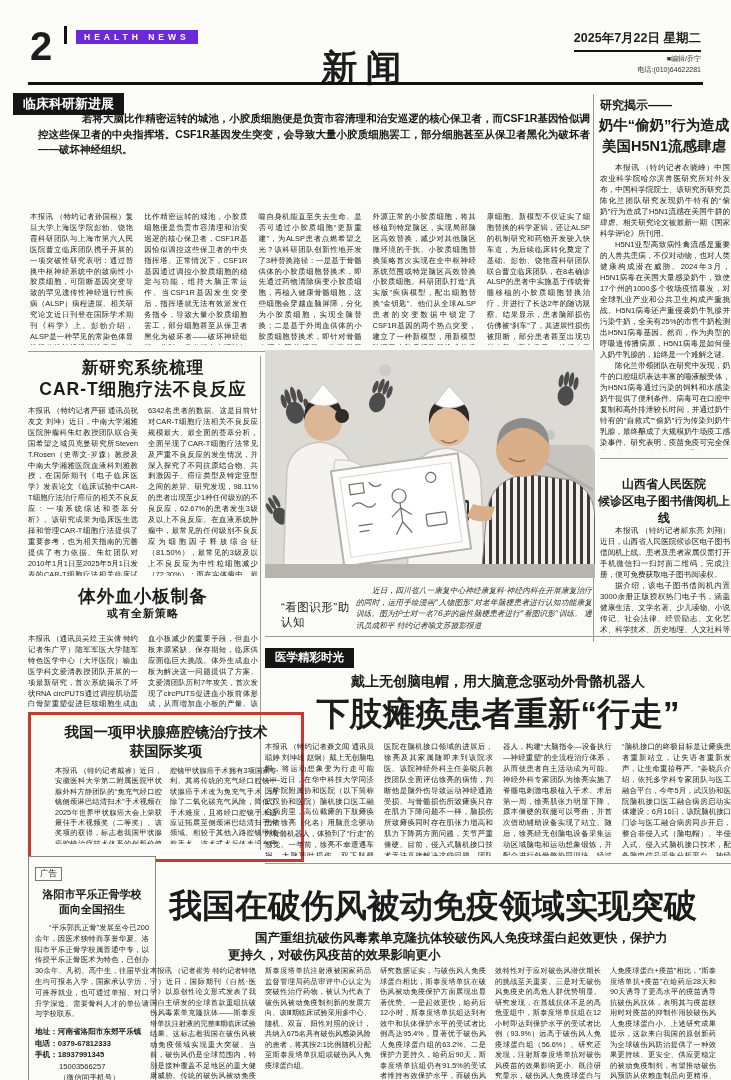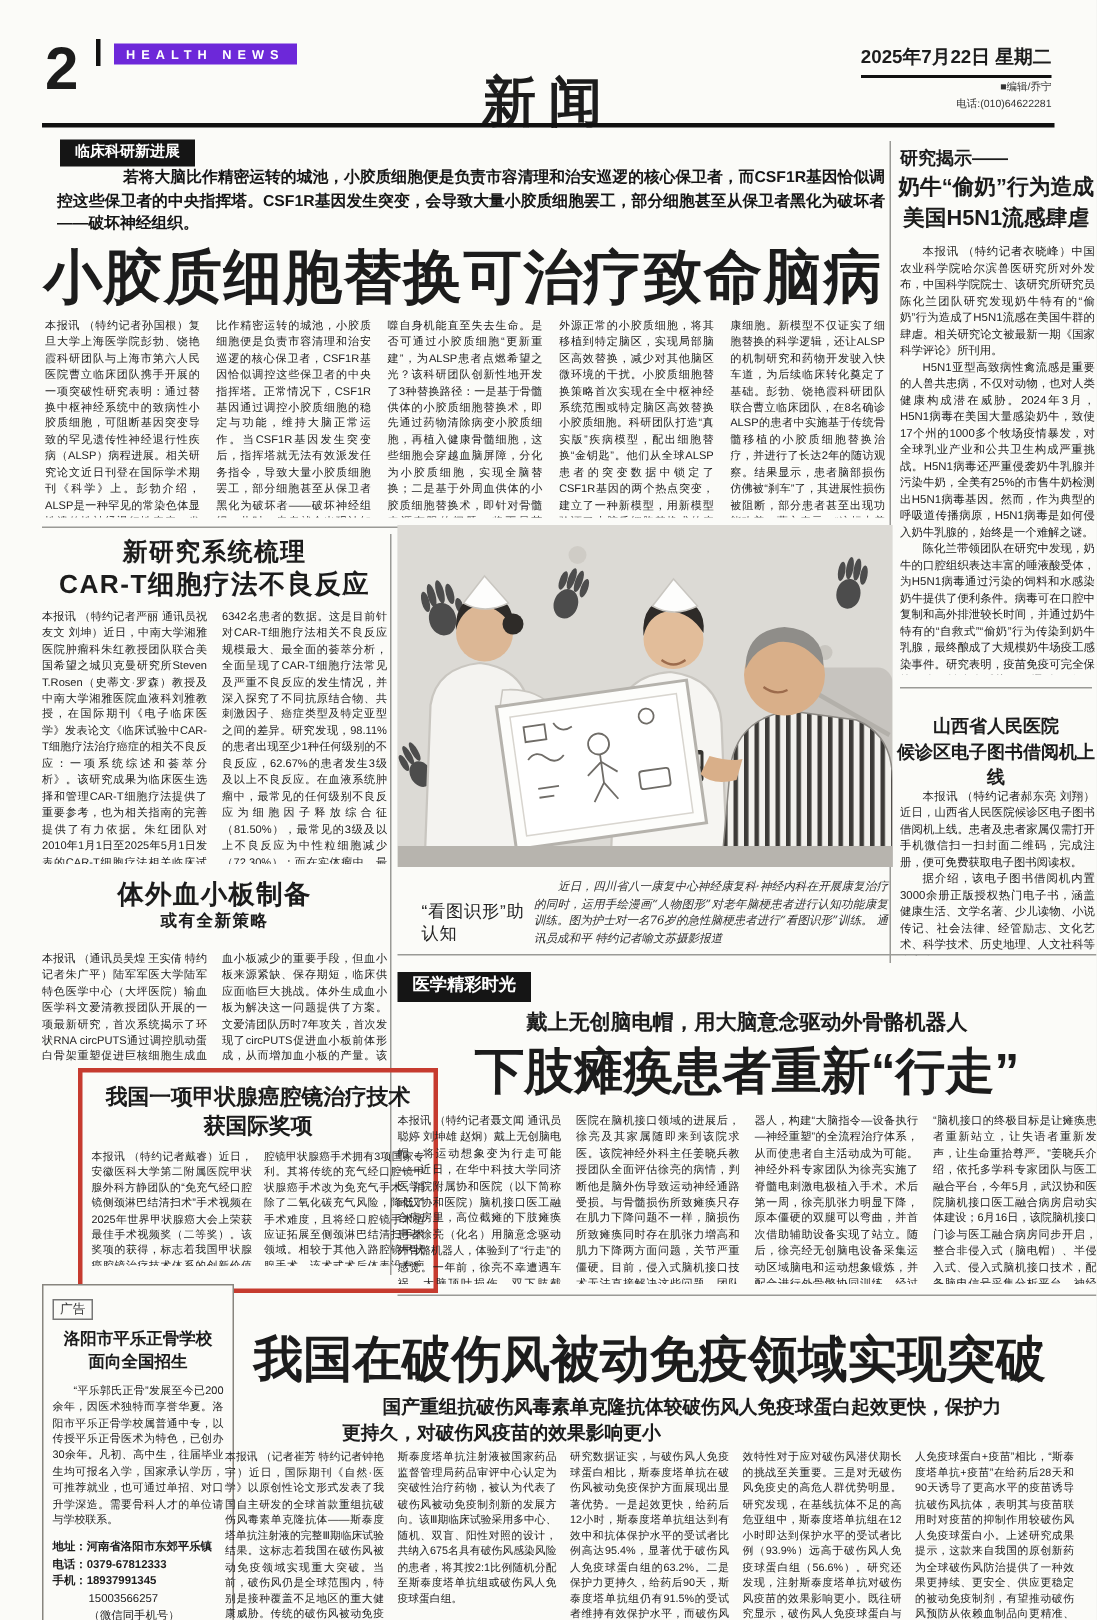--- a/index.html
+++ b/index.html
@@ -14,21 +14,21 @@
            font-size:27px;letter-spacing:6px;line-height:1.1;}
   .logo-en{display:inline-block;background:#6d28d9;color:#fff;font-size:8.5px;font-weight:bold;
            letter-spacing:4px;padding:2px 8px;margin-top:3px;}
   .paper-section{left:0;right:0;top:44px;text-align:center;font-size:36px;font-weight:700;letter-spacing:8px;}
   .dateline{right:30px;top:30px;text-align:right;}
   .date{font-size:12.5px;font-weight:bold;border-bottom:2px solid #111;padding-bottom:3px;}
   .folio-small{font-size:7px;color:#333;margin-top:2px;line-height:1.35;}
   .rule-top{left:28px;top:82px;width:675px;height:3px;background:#111;}
   
   .tag{background:#151515;color:#fff;font-weight:bold;padding:3px 10px;line-height:1.2;}
-  .tag1{left:40px;top:93px;font-size:10px;}
+  .tag1{left:13px;top:93px;font-size:13px;}
   .tag2{left:265px;top:648px;font-size:11.5px;}
   
   .hrule{height:1px;background:#9a9a96;}
   .vrule{width:1px;background:#9a9a96;}
   
   .cols{display:flex;}
   .col{flex:1;font-size:7.4px;line-height:10.9px;text-align:justify;overflow:hidden;color:#222;}
   .jtext{font-size:7.6px;line-height:11px;text-align:justify;color:#222;}
   .jtext p{margin:0;text-indent:15px;}
   
@@ -38,21 +38,21 @@
              letter-spacing:1px;white-space:nowrap;}
   .lead-cols{left:30px;top:212px;width:560px;height:133px;gap:11px;}
   
   .ttl{left:28px;width:230px;text-align:center;font-weight:bold;letter-spacing:1px;}
   .cart-t1{top:357px;font-size:16.5px;}
   .cart-t2{top:377px;font-size:17.5px;}
   .cart-cols{left:28px;top:406px;width:230px;height:170px;gap:10px;}
   .plate-t1{top:584px;font-size:17.5px;}
   .plate-t2{top:606px;font-size:11px;}
   .plate-cols{left:28px;top:634px;width:230px;height:74px;gap:10px;}
-  .redbox{left:28px;top:712px;width:222px;height:136px;border:3px solid #c63b2f;padding:4px 6px;margin-left:24px;}
+  .redbox{left:28px;top:712px;width:222px;height:136px;border:3px solid #c63b2f;padding:4px 24px;}
   .red-t{width:100%;text-align:center;font-size:14.5px;font-weight:bold;line-height:19px;margin-top:4px;}
   .red-cols{margin-top:5px;height:78px;gap:8px;display:flex;}
   .red-cols .col{font-size:7.2px;line-height:10.4px;}
   
   .photo{left:265px;top:350px;width:330px;height:228px;background:#d8d6d2;overflow:hidden;}
   .cap-label{left:281px;top:600px;width:80px;font-size:11.5px;letter-spacing:.5px;color:#222;}
   .cap-text{left:356px;top:585px;width:236px;font-size:7.7px;line-height:11.6px;text-align:justify;
             font-family:"DejaVu Serif","Liberation Serif",serif;font-style:italic;color:#2d2d2d;text-indent:16px;}
   
   .mom-kicker{left:265px;top:673px;width:466px;text-align:center;font-size:14px;font-weight:bold;}
@@ -99,21 +99,20 @@
   <div class="abs tag tag1">临床科研新进展</div>
 
   <div class="abs hrule" style="left:28px;top:351px;width:562px;"></div>
   <div class="abs vrule" style="left:593px;top:94px;height:548px;"></div>
   <div class="abs vrule" style="left:260px;top:356px;height:494px;"></div>
   <div class="abs hrule" style="left:600px;top:458px;width:128px;"></div>
   <div class="abs hrule" style="left:265px;top:636px;width:466px;"></div>
   <div class="abs hrule" style="left:265px;top:863px;width:466px;"></div>
 
   <div class="abs lead-intro">若将大脑比作精密运转的城池，小胶质细胞便是负责市容清理和治安巡逻的核心保卫者，而CSF1R基因恰似调控这些保卫者的中央指挥塔。CSF1R基因发生突变，会导致大量小胶质细胞罢工，部分细胞甚至从保卫者黑化为破坏者——破坏神经组织。</div>
-  <div class="abs lead-head">小胶质细胞替换可治疗致命脑病</div>
   <div class="abs cols lead-cols">
     <div class="col">本报讯 （特约记者孙国根）复旦大学上海医学院彭勃、饶艳霞科研团队与上海市第六人民医院曹立临床团队携手开展的一项突破性研究表明：通过替换中枢神经系统中的致病性小胶质细胞，可阻断基因突变导致的罕见遗传性神经退行性疾病（ALSP）病程进展。相关研究论文近日刊登在国际学术期刊《科学》上。彭勃介绍，ALSP是一种罕见的常染色体显性遗传性神经退行性疾病，发病机制与CSF1R基因突变密切相关，我国ALSP患者从发病到离世的生存期仅为3～6.8年。若将大脑</div>
     <div class="col">比作精密运转的城池，小胶质细胞便是负责市容清理和治安巡逻的核心保卫者，CSF1R基因恰似调控这些保卫者的中央指挥塔。正常情况下，CSF1R基因通过调控小胶质细胞的稳定与功能，维持大脑正常运作。当CSF1R基因发生突变后，指挥塔就无法有效派发任务指令，导致大量小胶质细胞罢工，部分细胞甚至从保卫者黑化为破坏者——破坏神经组织。此时，患者就会出现认知障碍、运动障碍、精神或行为异常等，逐渐丧失自理能力。由于缺乏有效药物和治疗手段，大多数ALSP患者只能目睹疾病吞</div>
     <div class="col">噬自身机能直至失去生命。是否可通过小胶质细胞“更新重建”，为ALSP患者点燃希望之光？该科研团队创新性地开发了3种替换路径：一是基于骨髓供体的小胶质细胞替换术，即先通过药物清除病变小胶质细胞，再植入健康骨髓细胞，这些细胞会穿越血脑屏障，分化为小胶质细胞，实现全脑替换；二是基于外周血供体的小胶质细胞替换术，即针对骨髓来源有限的问题，将更易获取、移植效率更高的外周血细胞作为供体，转导其分化为小胶质细胞；三是应用脑区精准替换术，即开发脑内</div>
     <div class="col">外源正常的小胶质细胞，将其移植到特定脑区，实现局部脑区高效替换，减少对其他脑区微环境的干扰。小胶质细胞替换策略首次实现在全中枢神经系统范围或特定脑区高效替换小胶质细胞。科研团队打造“真实版”疾病模型，配出细胞替换“金钥匙”。他们从全球ALSP患者的突变数据中锁定了CSF1R基因的两个热点突变，建立了一种新模型，用新模型验证了小胶质细胞替换术的疗效。通过基于骨髓供体的小胶质细胞替换术，将小鼠脑中超90%的问题细胞“一键替换”为健</div>
     <div class="col">康细胞。新模型不仅证实了细胞替换的科学逻辑，还让ALSP的机制研究和药物开发驶入快车道，为后续临床转化奠定了基础。彭勃、饶艳霞科研团队联合曹立临床团队，在8名确诊ALSP的患者中实施基于传统骨髓移植的小胶质细胞替换治疗，并进行了长达2年的随访观察。结果显示，患者脑部损伤仿佛被“刹车”了，其进展性损伤被阻断，部分患者甚至出现功能改善。曹立表示：“这标志着我们在临床上掌握了一种可以稳定控制ALSP进展的有效干预手段，有望攻克这类临床难症。”</div>
   </div>
 
   <div class="abs ttl cart-t1">新研究系统梳理</div>
   <div class="abs ttl cart-t2">CAR-T细胞疗法不良反应</div>

